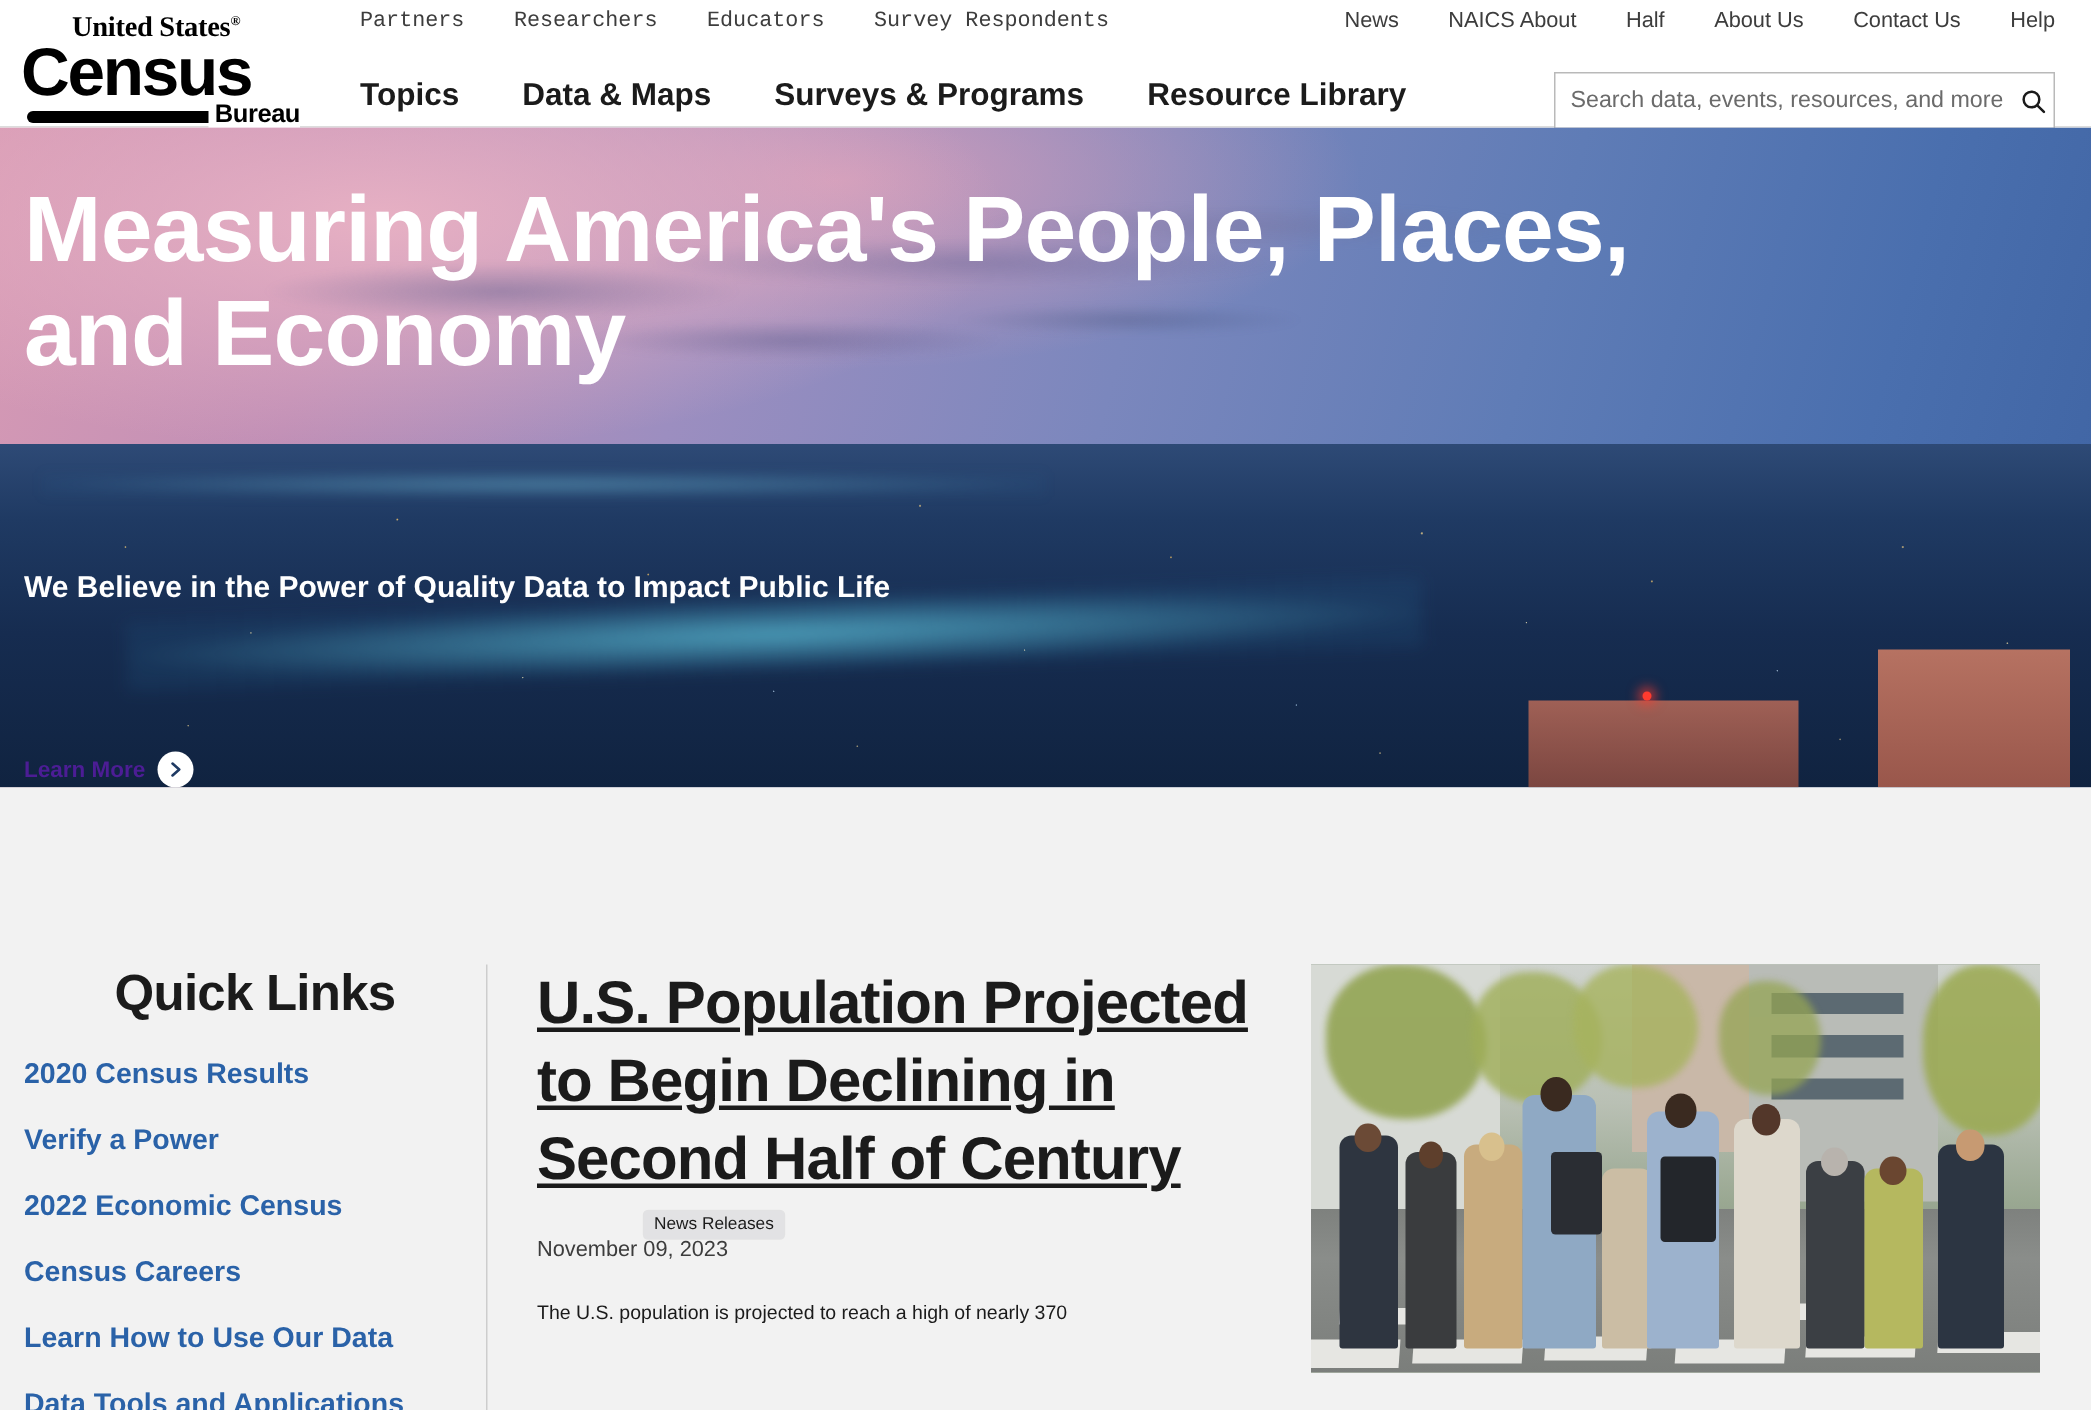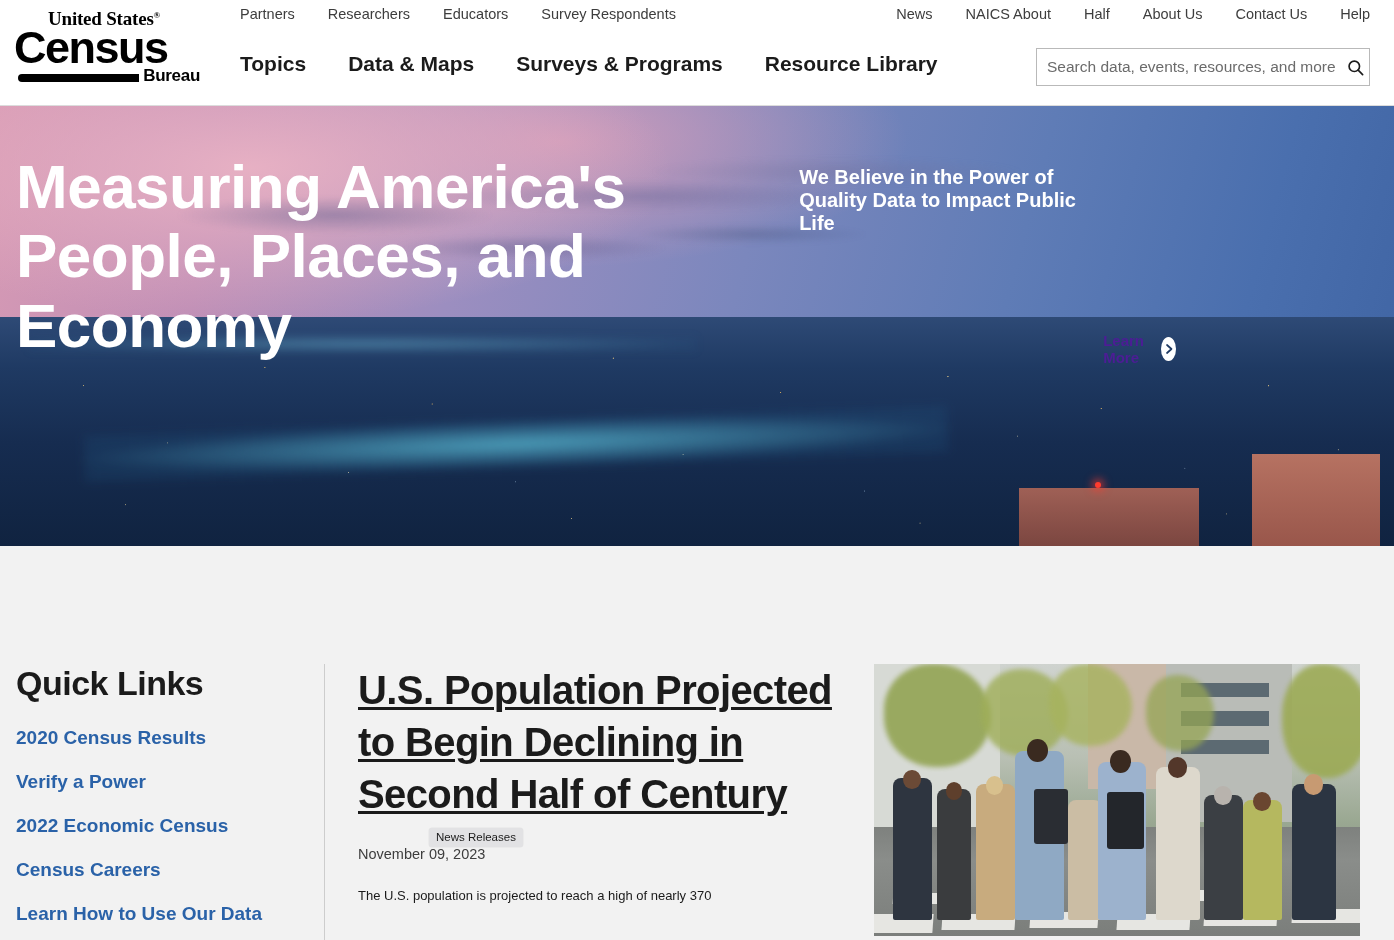--- a/index.html
+++ b/index.html
@@ -7,21 +7,21 @@
     width: 1394px; height: 940px;
     overflow: hidden;
     background: #f2f2f2;
     font-family: "Liberation Sans", sans-serif;
     color: #1b1b1b;
   }
 
   
   .header {
     position: relative;
-    width: 1394px; height: 106px;
+    width: 1394px; height: 85px;
     background: #ffffff;
     border-bottom: 1px solid #dcdcdc;
   }
   .logo {
     position: absolute; left: 14px; top: 8px;
     width: 186px; height: 72px;
   }
   .logo-us {
     font-family: "Liberation Serif", serif;
     font-weight: 700;
@@ -52,21 +52,21 @@
     font-weight: 700; font-size: 17px;
     letter-spacing: -0.3px;
     color: #000;
     background: #fff;
     padding-left: 4px;
   }
 
   .util-nav {
     position: absolute; left: 240px; top: 6px;
     display: flex; gap: 33px;
-    font-size: 14.5px; color: #3d3d3d;
+    font-size: 14.5px; color: #3d3d3d; font-family: Liberation Mono, monospace;
   }
   .util-nav-right {
     position: absolute; right: 24px; top: 6px;
     display: flex; gap: 33px;
     font-size: 14.5px; color: #3d3d3d;
   }
   .util-nav span, .util-nav-right span { cursor: pointer; white-space: nowrap; }
 
   .main-nav {
     position: absolute; left: 240px; top: 52px;
@@ -166,22 +166,22 @@
   .hero-bldg-b {
     position:absolute; right: 14%; bottom: 0; width: 180px; height: 58px;
     background: linear-gradient(180deg, #b86a58 0%, #8e4c40 100%);
     opacity: 0.85;
   }
   .hero-red-light {
     position:absolute; right: 21%; bottom: 58px; width: 6px; height: 6px;
     border-radius: 50%; background: #ff3b2e; box-shadow: 0 0 8px 3px rgba(255,59,46,0.7);
   }
   .hero-content {
-    position: absolute; left: 16px; top: 12px; width: 1160px; height: 100%;
-    display: flex; justify-content: space-between;
+    position: absolute; left: 16px; top: 0; width: 1160px; height: 100%;
+    display: flex; flex-direction: column; justify-content: space-between;
   }
   .hero-title {
     font-size: 62px; font-weight: 700; color: #fff;
     line-height: 1.12; letter-spacing: -0.5px;
     max-width: 1130px;
     margin-top: 34px;
   }
   .hero-sub {
     font-size: 20px; font-weight: 700; color: #fff;
     margin-top: 48px;
@@ -204,21 +204,21 @@
     padding-top: 118px;
   }
   .content-inner {
     position: relative;
     display: flex;
     padding: 0 16px;
   }
   .quicklinks { width: 308px; flex: 0 0 308px; }
   .ql-title {
     font-size: 34px; font-weight: 700; color: #1b1b1b;
-    letter-spacing: -0.5px; margin-bottom: 24px;
+    letter-spacing: -0.5px; margin-bottom: 24px; text-align: center;
   }
   .ql-list { display: flex; flex-direction: column; gap: 22px; }
   .ql-link {
     font-size: 19px; font-weight: 700; color: #2a62a8;
     cursor: pointer; white-space: nowrap;
   }
   .divider {
     width: 1px; background: #cdcdcd;
     flex: 0 0 1px; margin-right: 33px;
     align-self: stretch;

